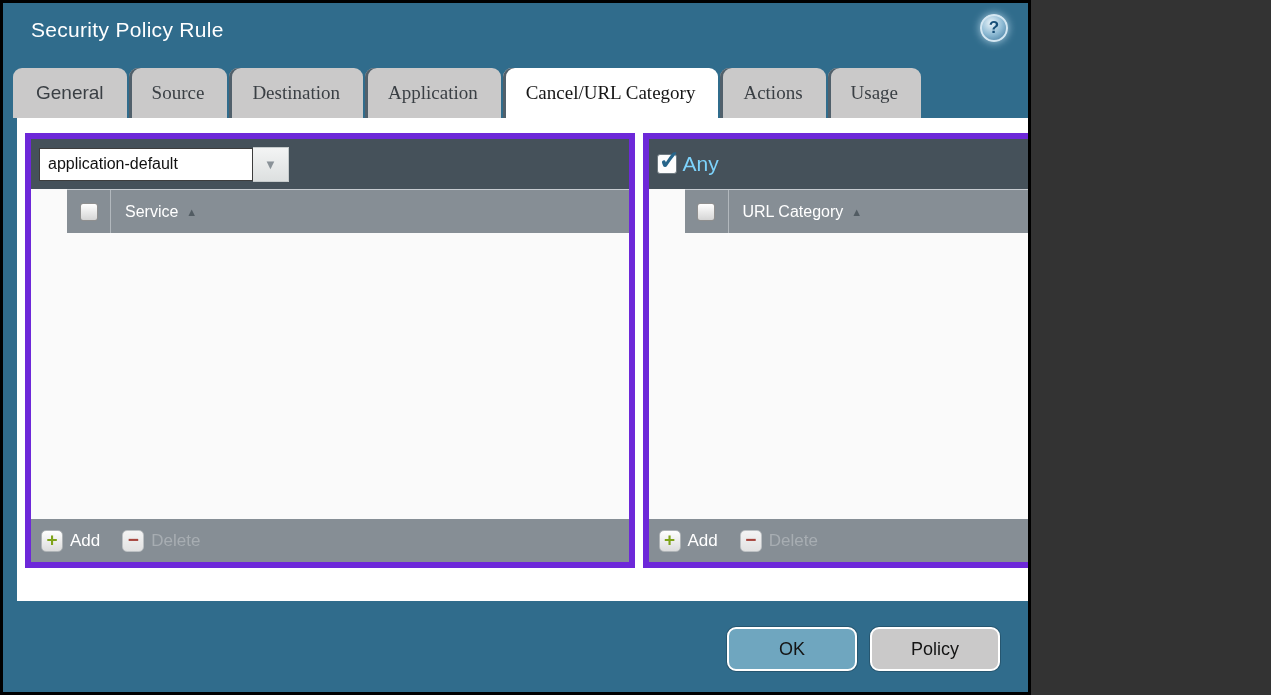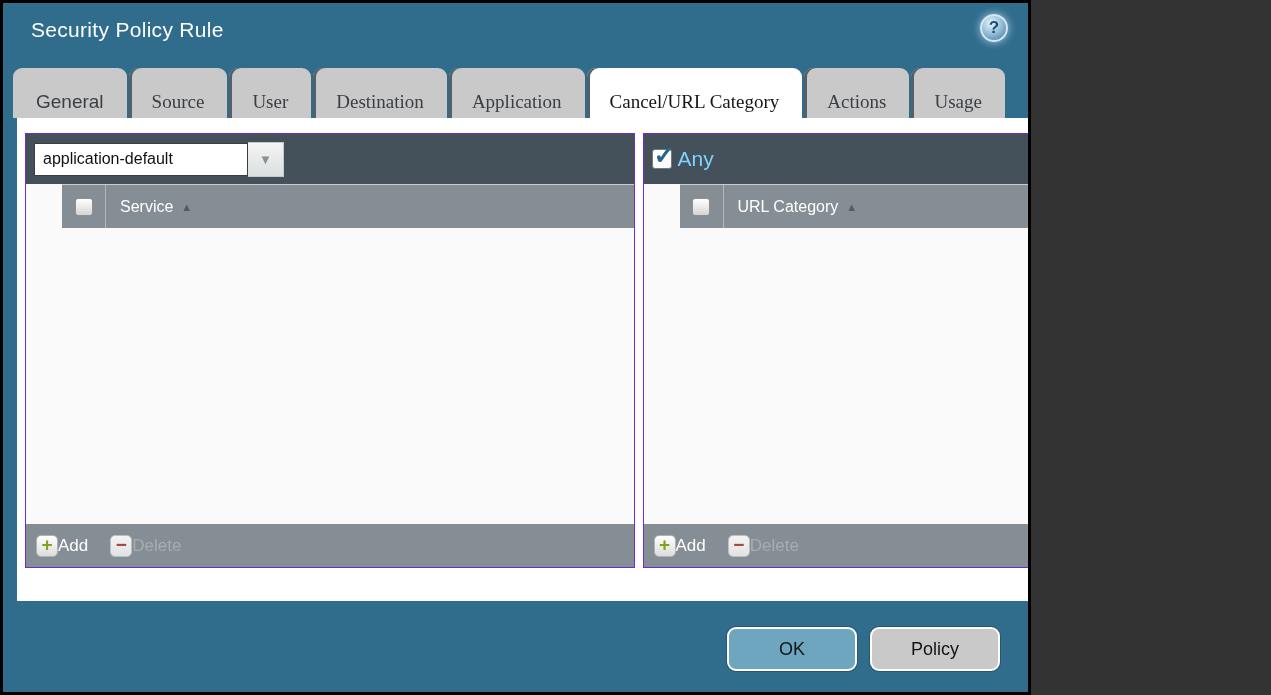--- a/index.html
+++ b/index.html
@@ -48,21 +48,21 @@
   
   .tabs {
     position: absolute;
     top: 65px; left: 10px;
     display: flex;
     z-index: 2;
   }
   .tab {
     height: 50px;
     line-height: 50px;
-    padding: 9px 23px;
+    padding: 0 23px;
     margin-right: 2px;
     background: #cac9c9;
     color: #3a3f44;
     font-size: 19px;
     border-radius: 9px 9px 0 0;
     cursor: pointer;
     white-space: nowrap;
   }
   .tab + .tab { box-shadow: inset 3px 0 0 #51606b; font-family: Liberation Serif, serif; }
   .tab.active {
@@ -77,21 +77,21 @@
     top: 115px; left: 14px;
     width: 1243px; height: 483px;
     background: #fff;
     padding: 15px 8px 33px 8px;
     display: flex;
     gap: 8px;
     align-items: stretch;
   }
   .panel {
     flex: 1;
-    border: 1px solid #6d28d9;
+    border: 6px solid #6d28d9;
     display: flex;
     flex-direction: column;
     background: #fafafa;
     min-width: 0;
   }
   .panel-toolbar {
     flex: 0 0 50px;
     background: #45515a;
     display: flex;
     align-items: center;
@@ -182,21 +182,21 @@
     width: 22px; height: 22px;
     border-radius: 5px;
     background: linear-gradient(#ffffff, #dcdcdc);
     border: 1px solid #aeb3b6;
     display: flex; align-items: center; justify-content: center;
     font-weight: bold;
     line-height: 1;
   }
   .plus-glyph { color: #7fa31a; font-size: 19px; margin-top: -2px; }
   .minus-glyph { color: #a6453d; font-size: 19px; margin-top: -3px; }
-  .footer-label { color: #fff; font-size: 17px; }
+  .footer-label { color: #fff; font-size: 17px; margin-left: 7px; }
   .footer-btn.disabled .footer-label { color: #a7adb2; }
   .footer-btn.disabled .icon-btn { background: linear-gradient(#f4f4f4, #e2e2e2); border-color: #bcc0c3; }
 
   
   .dialog-buttons {
     position: absolute;
     right: 28px; bottom: 21px;
     display: flex;
     gap: 13px;
   }
@@ -222,21 +222,20 @@
   <div class="title-bar">
     <div class="dialog-title">Security Policy Rule</div>
     <div class="help-icon">
       <span>?</span>
     </div>
   </div>
 
   <div class="tabs">
     <div class="tab">General</div>
     <div class="tab">Source</div>
-    <div class="tab">User</div>
     <div class="tab">Destination</div>
     <div class="tab">Application</div>
     <div class="tab active">Cancel/URL Category</div>
     <div class="tab">Actions</div>
     <div class="tab">Usage</div>
   </div>
 
   <div class="content">
 
     <div class="panel">

